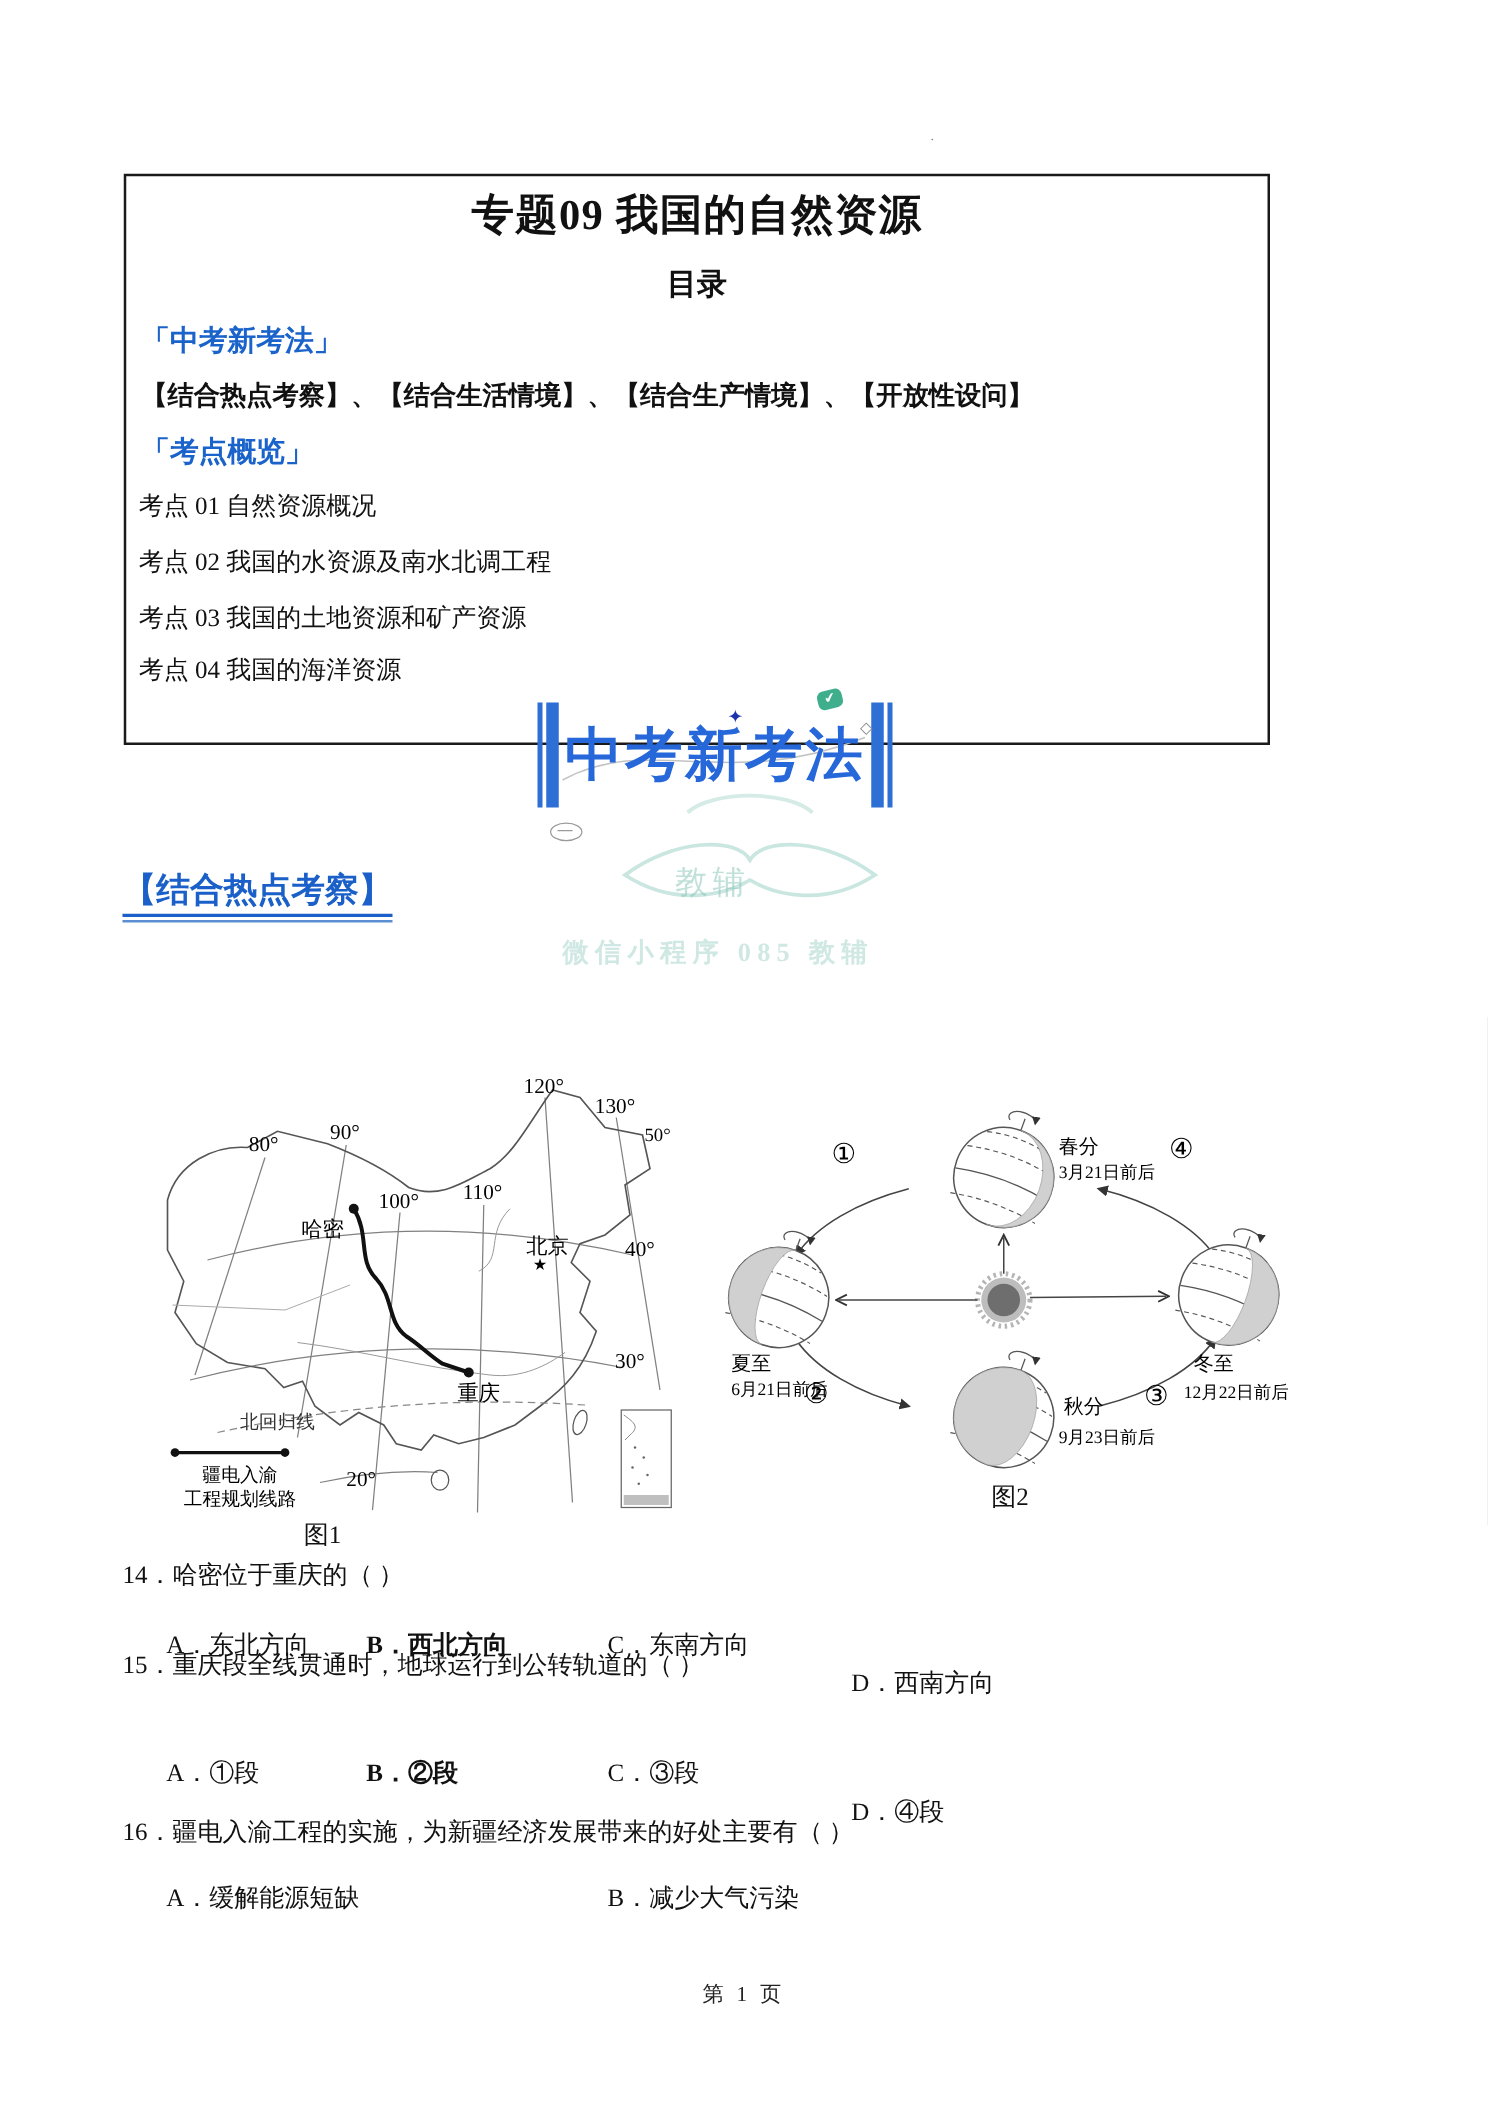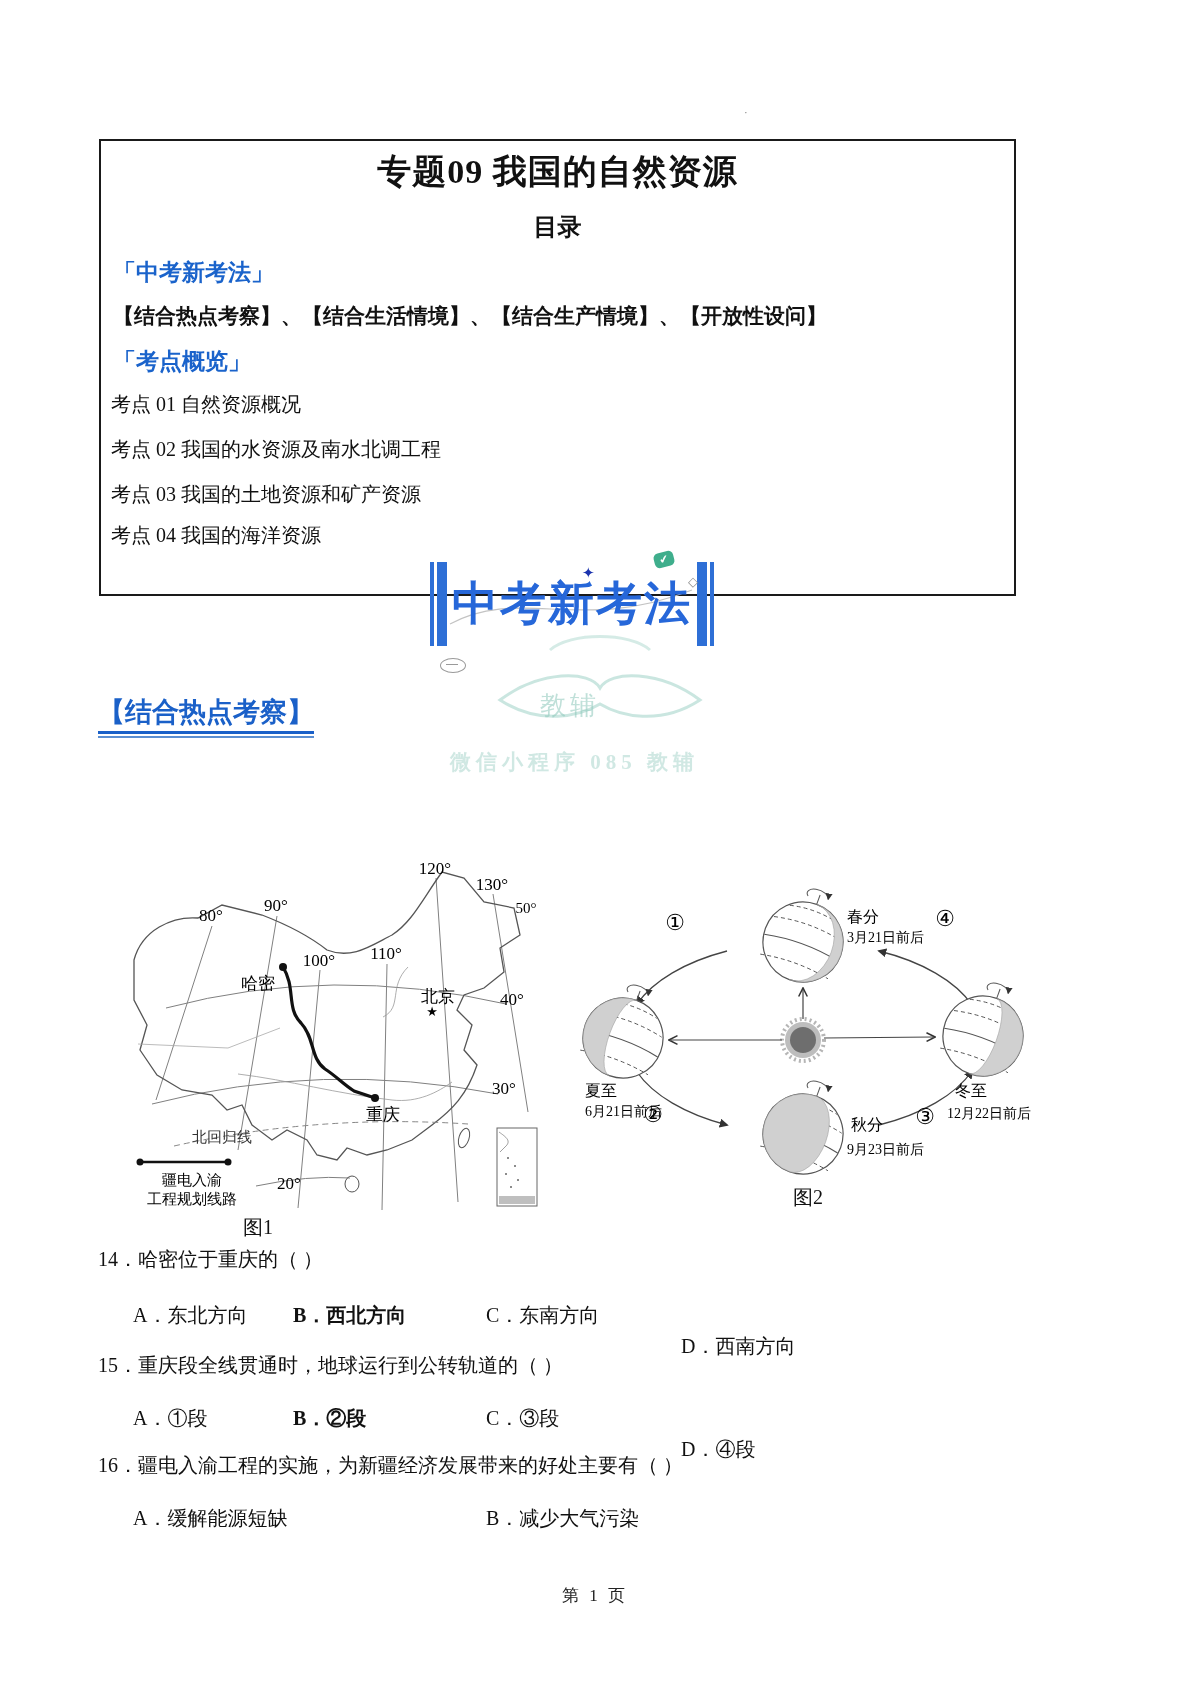--- a/index.html
+++ b/index.html
@@ -41,21 +41,21 @@
   .intro-1{left:152px;top:750px;font-size:20px;}
   .intro-2{left:98px;top:796px;font-size:20px;}
   
   .fig1{left:108px;top:812px;}
   .fig2{left:545px;top:826px;}
   .fig-caption{font-size:20px;}
   .cap1{left:243px;top:1214px;}
   .cap2{left:793px;top:1184px;}
   
   .qstem{left:98px;font-size:20px;}
-  .q14{top:1246px;} .q15{top:1352px;} .q16{top:1452px;}
+  .q14{top:1246px;} .q15{top:1318px;} .q16{top:1452px;}
   .optrow{left:0;width:1190px;height:28px;}
   .o14{top:1302px;} .o15{top:1405px;} .o16{top:1505px;}
   .opt{position:absolute;font-size:20px;top:0;}
   .oa{left:133px;} .ob{left:293px;font-weight:bold;} .oc{left:486px;} .od{left:681px;margin-top:31px;}
   .ob16{left:486px;}
   
   .footer{left:0;top:1584px;width:100%;text-align:center;font-size:17px;color:#222;letter-spacing:3px;}
   .corner-mark{left:744px;top:106px;font-size:11px;color:#777;}
   svg text{font-family:"Liberation Serif",serif;}
 </style>

